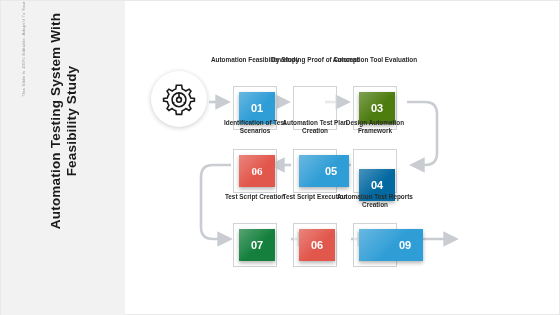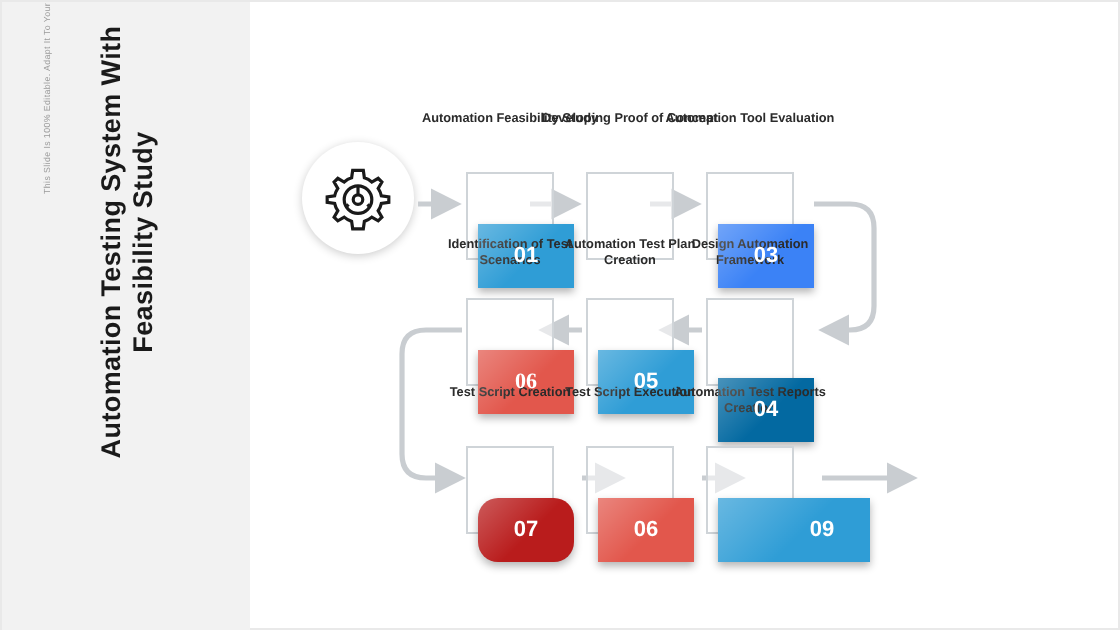--- a/index.html
+++ b/index.html
@@ -52,25 +52,24 @@
     width:56px;height:56px;border-radius:50%;
     background:#ffffff;
     box-shadow:0 1px 5px rgba(0,0,0,.20);
     display:flex;align-items:center;justify-content:center;
   }
   
   #track{position:absolute;left:124px;top:0;width:436px;height:315px;}
   
   .node{
     position:absolute;
-    width:48px;height:32px;
+    width:36px;height:32px;
     display:flex;align-items:center;justify-content:center;
     color:#ffffff;font-size:11px;font-weight:bold;
     box-shadow:0 2px 4px rgba(0,0,0,.30);
-    margin-top:20px;
   }
   .node .sheen{
     position:absolute;left:0;top:0;right:0;bottom:0;
     background:linear-gradient(135deg,rgba(255,255,255,.28) 0%,rgba(255,255,255,0) 55%);
     pointer-events:none;
   }
   .node span{position:relative;z-index:2;}
   .frame{
     position:absolute;
     width:44px;height:44px;
@@ -146,49 +145,49 @@
   <div class="node" style="left:238px;top:91px;background:#2f9dd6;">
     <span class="sheen"></span>
     <span>01</span>
   </div>
   <div class="label" style="left:208px;top:55px;">Automation Feasibility Study</div>
 
   <div class="frame" style="left:292px;top:85px;"></div>
   <div class="label" style="left:268px;top:55px;">Developing Proof of Concept</div>
 
   <div class="frame" style="left:352px;top:85px;"></div>
-  <div class="node" style="left:358px;top:91px;background:#3b82f6;">
+  <div class="node" style="left:358px;top:91px;background:#4d7c0f;">
     <span class="sheen"></span>
     <span>03</span>
   </div>
   <div class="label" style="left:328px;top:55px;">Automation Tool Evaluation</div>
 
   <div class="frame" style="left:352px;top:148px;"></div>
   <div class="node" style="left:358px;top:168px;background:#0369a1;">
     <span class="sheen"></span>
     <span>04</span>
   </div>
   <div class="label" style="left:328px;top:118px;">Design Automation Framework</div>
 
   <div class="frame" style="left:292px;top:148px;"></div>
-  <div class="node" style="left:298px;top:154px;background:#2f9dd6;">
+  <div class="node" style="left:298px;top:154px;background:#2f9dd6;padding-left:14px;">
     <span class="sheen"></span>
     <span>05</span>
   </div>
   <div class="label" style="left:268px;top:118px;">Automation Test Plan Creation</div>
 
   <div class="frame" style="left:232px;top:148px;"></div>
   <div class="node" style="left:238px;top:154px;background:#e2574c;font-family:Liberation Serif, serif;">
     <span class="sheen"></span>
     <span>06</span>
   </div>
   <div class="label" style="left:208px;top:118px;">Identification of Test Scenarios</div>
 
   <div class="frame" style="left:232px;top:222px;"></div>
-  <div class="node" style="left:238px;top:228px;background:#b91c1c;border-radius:10px;">
+  <div class="node" style="left:238px;top:228px;background:#15803d;">
     <span class="sheen"></span>
     <span>07</span>
   </div>
   <div class="label" style="left:208px;top:192px;">Test Script Creation</div>
 
   <div class="frame" style="left:292px;top:222px;"></div>
   <div class="node" style="left:298px;top:228px;background:#e2574c;">
     <span class="sheen"></span>
     <span>06</span>
   </div>

